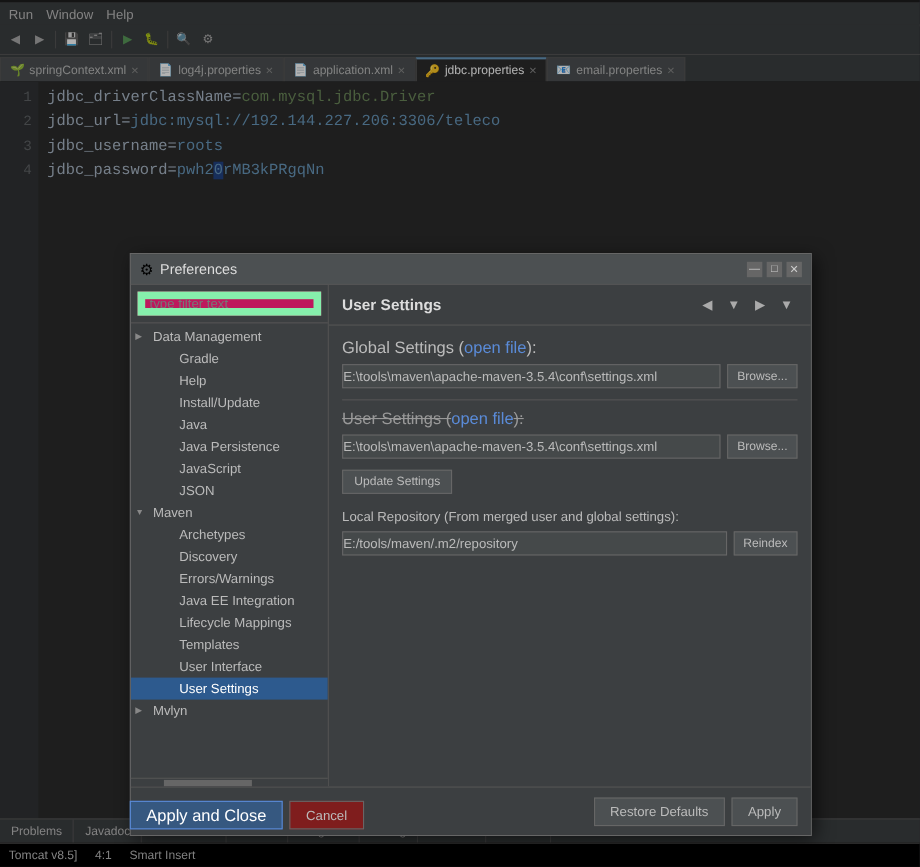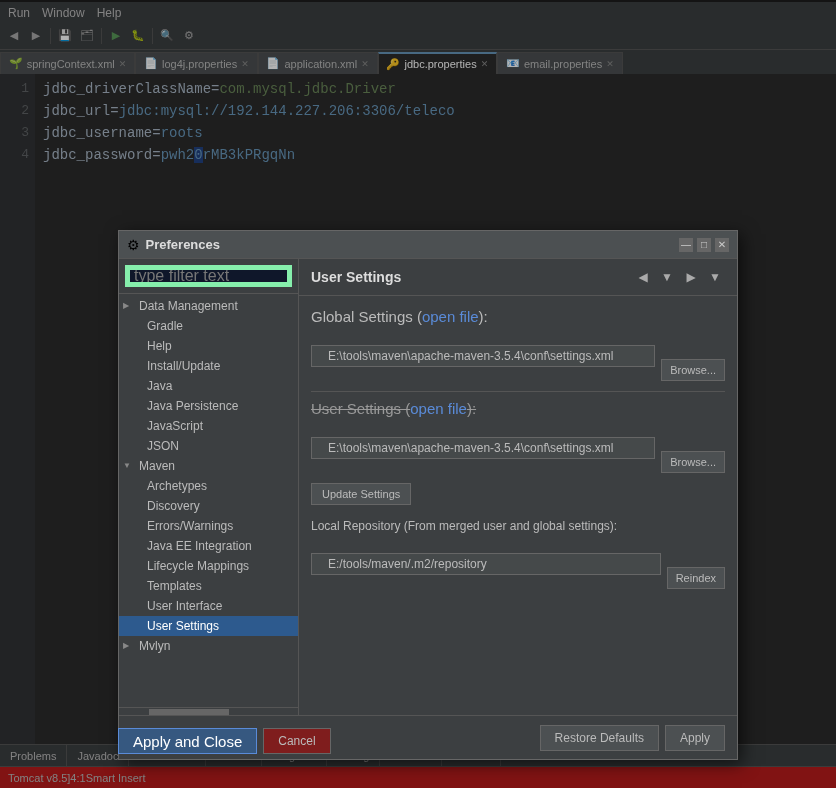--- a/index.html
+++ b/index.html
@@ -142,24 +142,25 @@
     .code-eq { color: #a9b7c6; }
     .code-val { color: #6a8759; }
     .code-val-blue { color: #6897bb; }
     .code-val-highlight { background: #214283; color: #6897bb; }
 
     
     .status-bar {
       position: absolute;
       bottom: 0; left: 0;
       width: 836px; height: 22px;
-      background: #b91c1c;
+      background: #000000;
       display: flex;
       align-items: center;
       padding: 0 8px;
+      gap: 16px;
       border-top: 1px solid #555;
     }
     .status-item {
       color: #bbb;
       font-size: 11px;
     }
 
     
     .dialog-overlay {
       position: absolute;
@@ -196,21 +197,21 @@
       display: flex;
       align-items: center;
       gap: 6px;
     }
     .dialog-title-icon {
       font-size: 14px;
     }
     .dialog-title-text {
       color: #ddd;
       font-size: 13px;
-      font-weight: bold;
+      font-weight: normal;
     }
     .dialog-title-controls {
       display: flex;
       gap: 4px;
     }
     .title-btn {
       width: 14px; height: 14px;
       background: #666;
       border: none;
       cursor: pointer;
@@ -235,25 +236,25 @@
       display: flex;
       flex-direction: column;
     }
     .tree-search {
       padding: 6px;
       border-bottom: 1px solid #555;
     }
     .tree-search input {
       width: 100%;
       height: 22px;
-      background: #0f172a;
-      border: 5px solid #86efac;
+      background: #be185d;
+      border: 7px solid #86efac;
       color: #bbb;
       padding: 0 4px;
-      font-size: 16px;
+      font-size: 12px;
       outline: none;
     }
     .tree-search input::placeholder { color: #777; }
     .tree-content {
       flex: 1;
       overflow-y: auto;
       padding: 2px 0;
     }
     .tree-content::-webkit-scrollbar { width: 8px; }
     .tree-content::-webkit-scrollbar-track { background: #3c3f41; }
@@ -268,21 +269,21 @@
       display: flex;
       align-items: center;
       gap: 4px;
       font-size: 12px;
     }
     .tree-item.selected { background: #2d5a8e; color: #fff; }
     .tree-item.has-children { padding-left: 4px; }
     .tree-item .expand-icon { font-size: 8px; color: #888; width: 12px; }
 
     .tree-child {
-      padding-left: 28px;
+      padding-left: 44px;
     }
 
     
     .tree-scrollbar {
       height: 8px;
       background: #3c3f41;
       border-top: 1px solid #555;
       position: relative;
     }
     .tree-scrollbar-thumb {
@@ -345,34 +346,33 @@
       align-items: center;
       gap: 6px;
       margin-bottom: 10px;
     }
     .text-field {
       flex: 1;
       height: 22px;
       background: #45494a;
       border: 1px solid #666;
       color: #bbb;
-      padding: 0 16px;
+      padding: 0 0;
       font-size: 12px;
       outline: none;
     }
 
     .browse-btn {
       height: 22px;
       padding: 0 8px;
       background: #4c5052;
       border: 1px solid #666;
       color: #bbb;
       cursor: pointer;
       font-size: 11px;
-      margin-top: 28px;
     }
 
     .section-divider {
       border: none;
       border-top: 1px solid #555;
       margin: 4px 0 8px 0;
     }
 
     .update-settings-btn {
       height: 22px;

